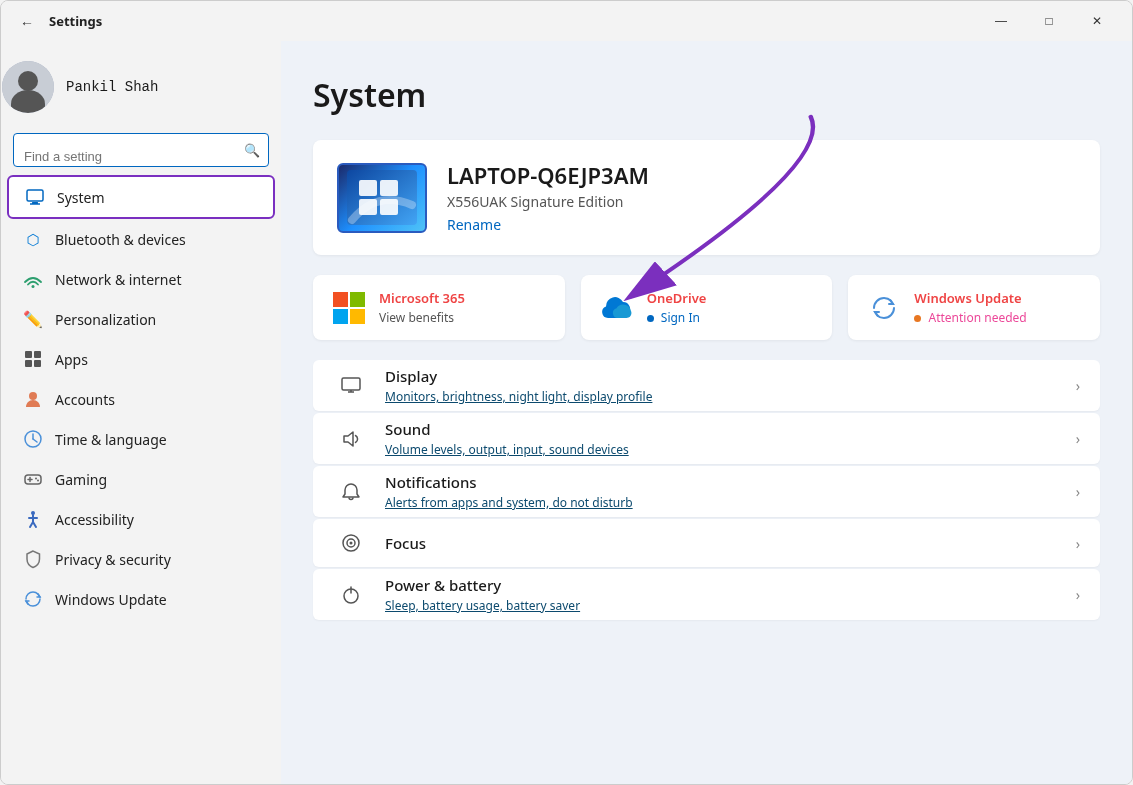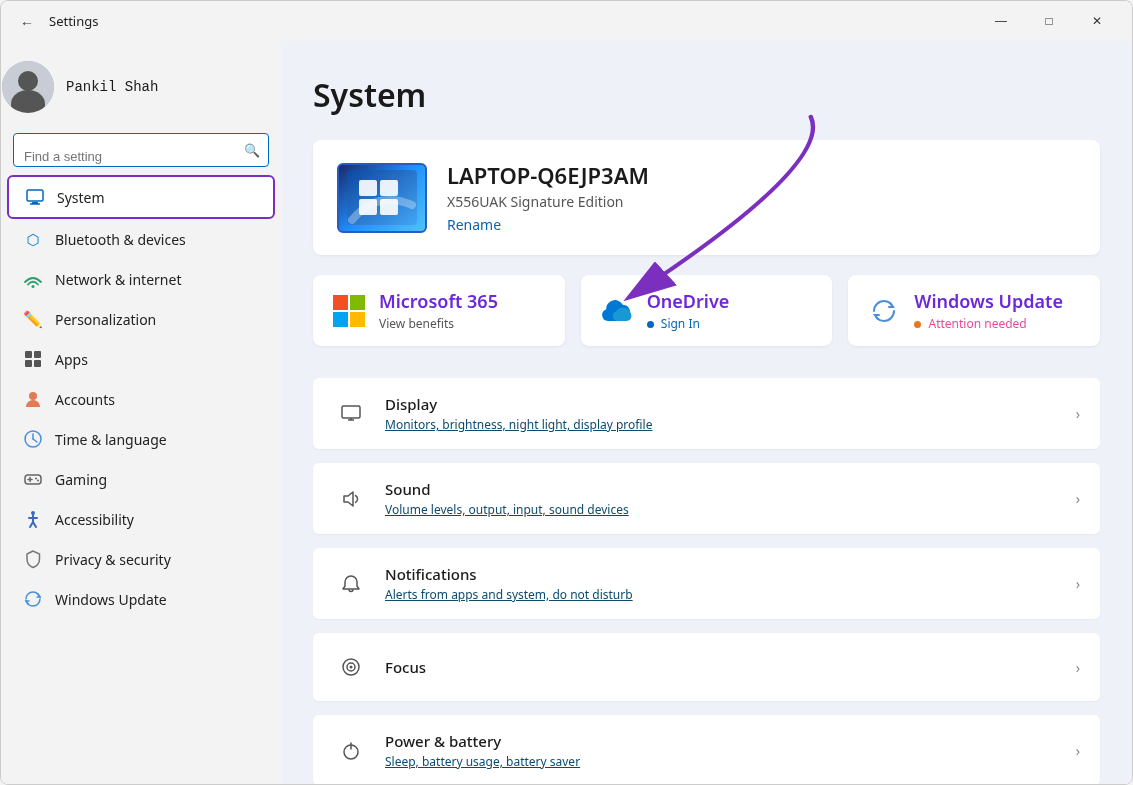--- a/index.html
+++ b/index.html
@@ -34,21 +34,21 @@
       border: none; background: transparent;
       cursor: pointer;
       display: flex; align-items: center; justify-content: center;
       font-size: 14px; color: #333;
       border-radius: 4px;
     }
     .titlebar-title {
       margin-left: 8px;
       font-size: 13px;
       color: #222;
-      font-weight: 400;
+      font-weight: 700;
     }
     .window-controls {
       margin-left: auto;
       display: flex;
       gap: 2px;
     }
     .win-btn {
       width: 46px; height: 32px;
       border: none; background: transparent;
       cursor: pointer;
@@ -231,23 +231,23 @@
       box-shadow: 0 1px 3px rgba(0,0,0,0.06);
     }
     .tile-icon {
       width: 36px; height: 36px;
       display: flex; align-items: center; justify-content: center;
       font-size: 22px;
       flex-shrink: 0;
     }
     .tile-text { }
     .tile-name {
-      font-size: 18px;
+      font-size: 13px;
       font-weight: 600;
-      color: #6d28d9;
+      color: #ef4444;
     }
     .tile-sub {
       font-size: 12px;
       color: #555;
       margin-top: 2px;
     }
     .tile-sub-accent {
       color: #0067c0;
     }
     .tile-sub-alert {
@@ -264,27 +264,26 @@
 
     
     .settings-list {
       display: flex;
       flex-direction: column;
       gap: 2px;
     }
     .setting-row {
       background: white;
       border-radius: 6px;
-      padding: 16px 20px;
+      padding: 6px 20px;
       display: flex;
       align-items: center;
       gap: 16px;
       cursor: pointer;
       box-shadow: 0 1px 2px rgba(0,0,0,0.04);
-      margin-top: 12px;
     }
     .setting-row-icon {
       width: 36px; height: 36px;
       display: flex; align-items: center; justify-content: center;
       font-size: 20px;
       flex-shrink: 0;
     }
     .setting-row-text { flex: 1; }
     .setting-row-name {
       font-size: 15px;

